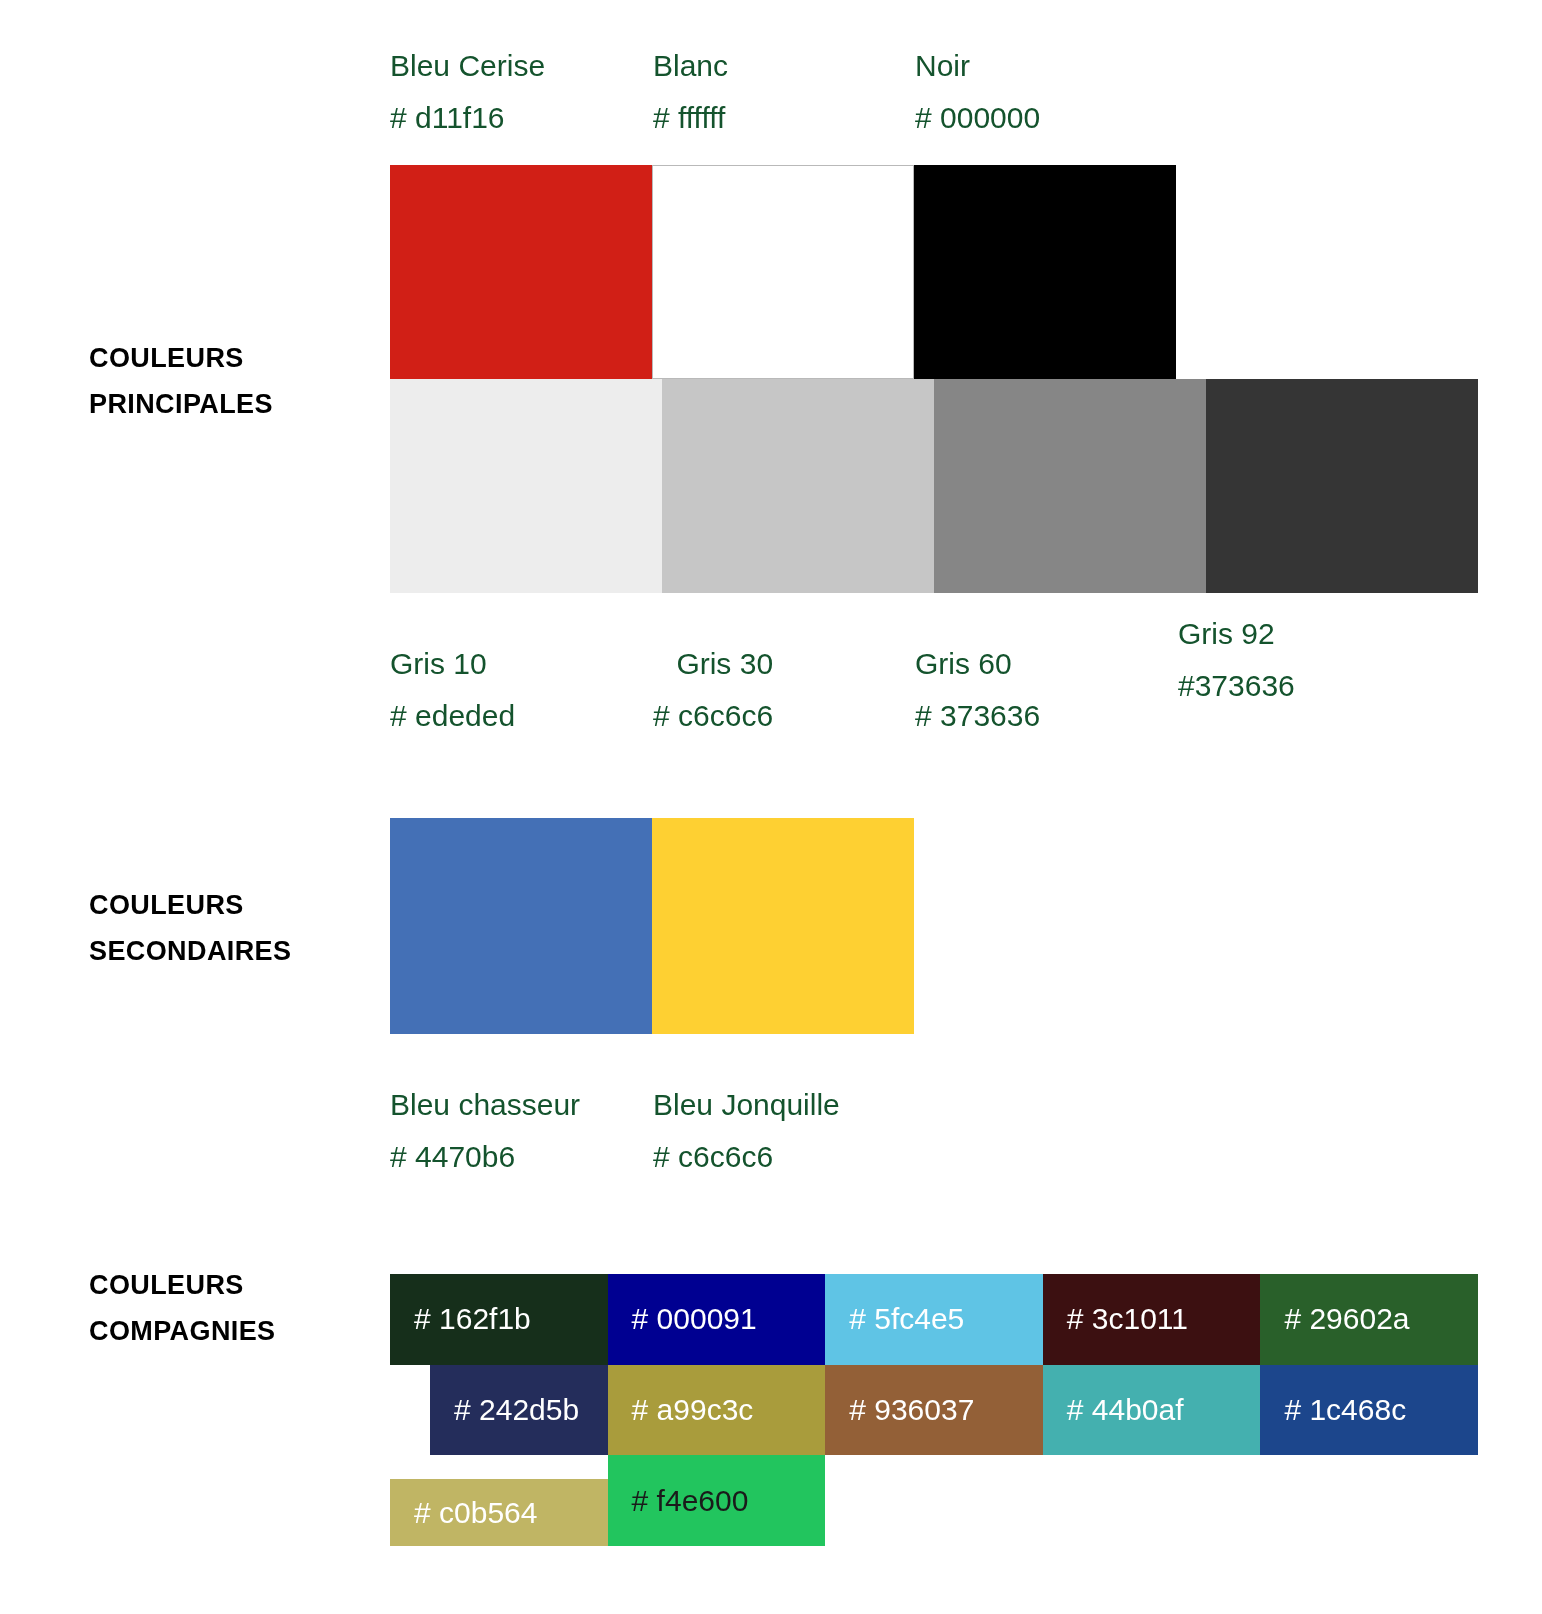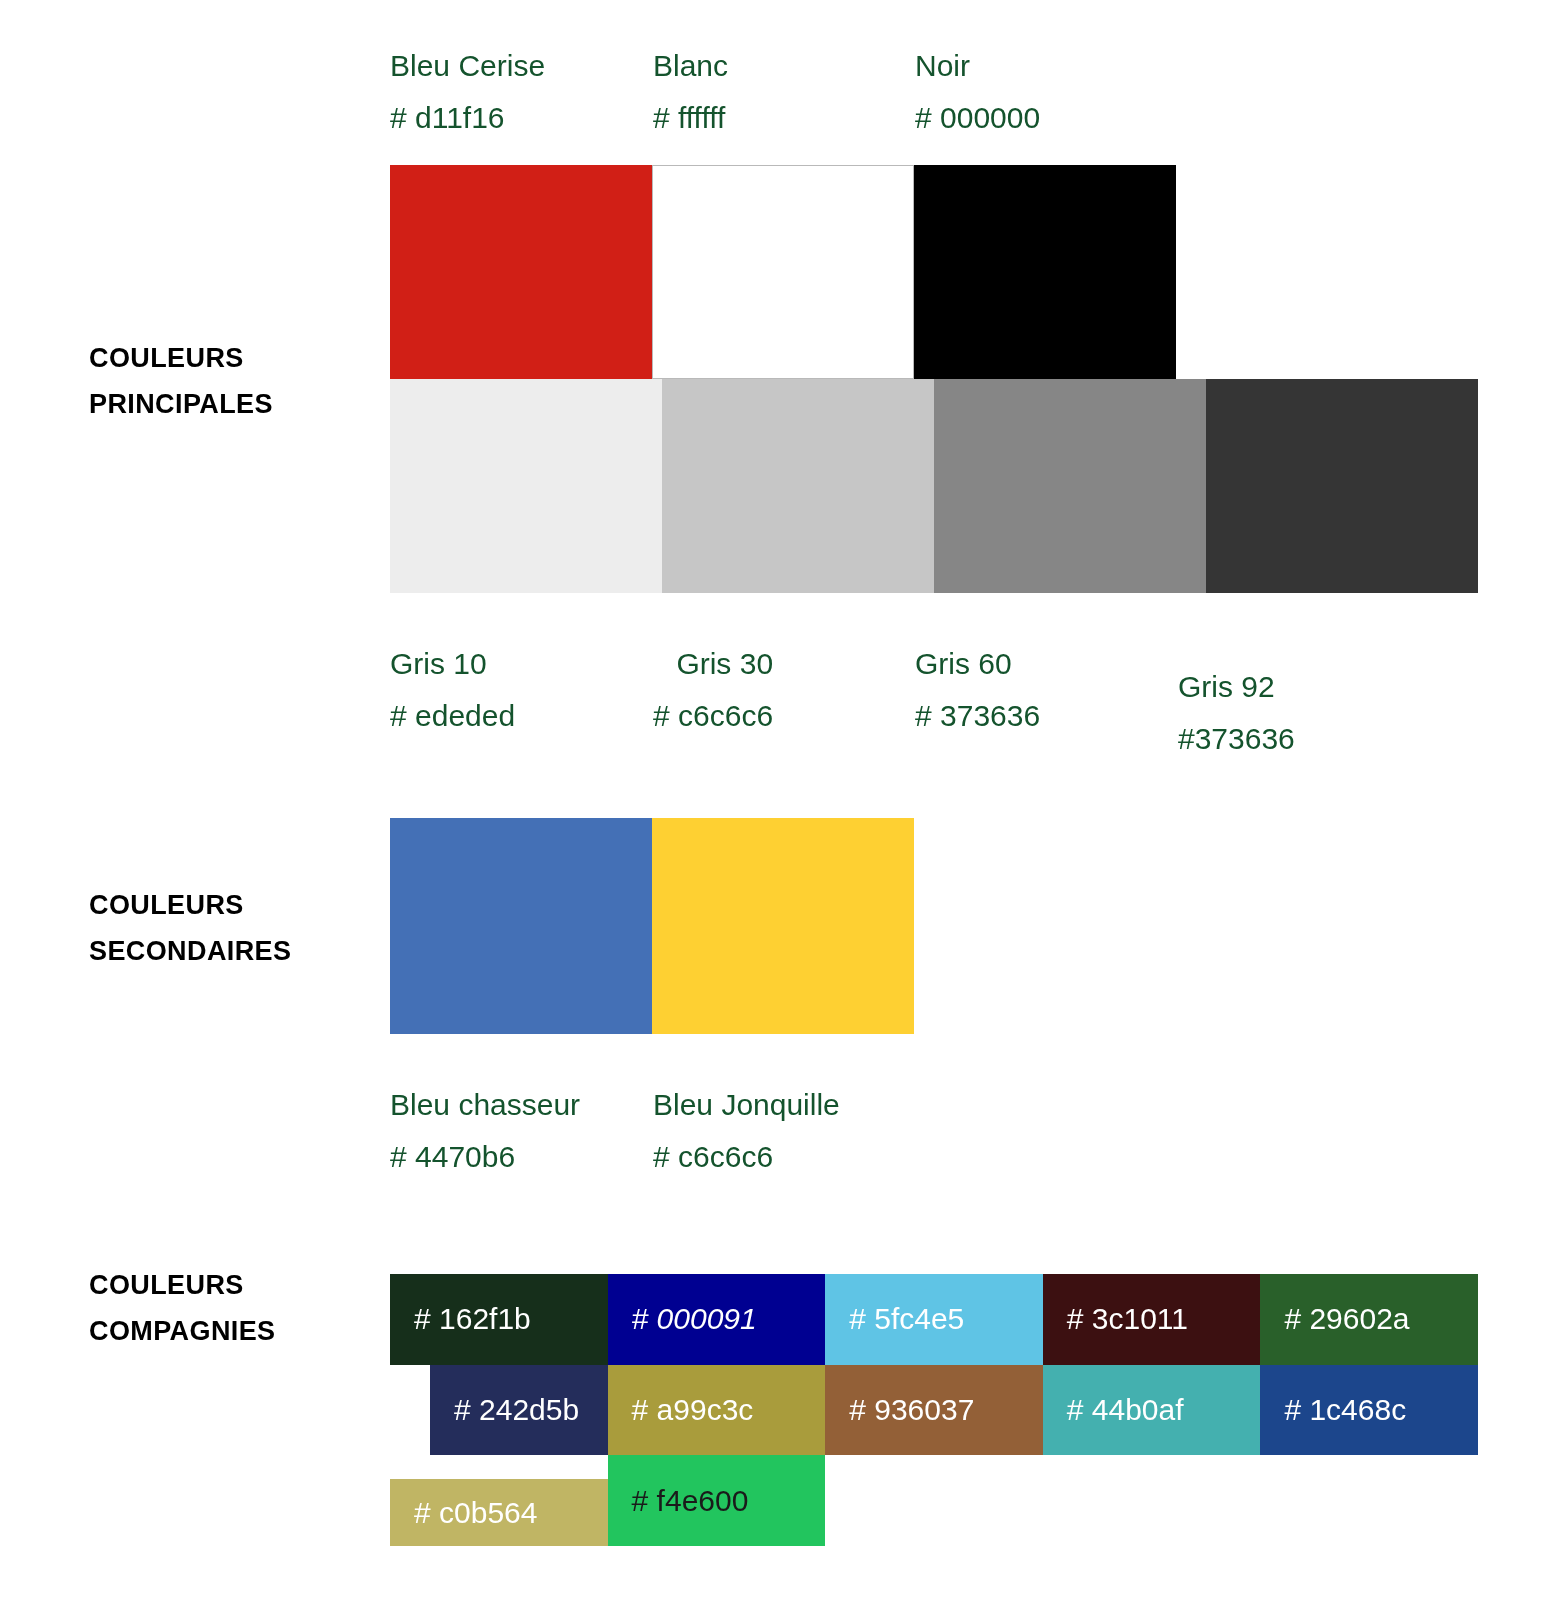--- a/index.html
+++ b/index.html
@@ -108,21 +108,21 @@
   <span class="ln"># ededed</span>
 </div>
 <div class="caption" style="left:653px; top:638px;text-align:right;">
   <span class="ln">Gris 30</span>
   <span class="ln"># c6c6c6</span>
 </div>
 <div class="caption" style="left:915px; top:638px;">
   <span class="ln">Gris 60</span>
   <span class="ln"># 373636</span>
 </div>
-<div class="caption" style="left:1178px; top:661px;">
+<div class="caption" style="left:1178px; top:608px;">
   <span class="ln">Gris 92</span>
   <span class="ln">#373636</span>
 </div>
 
 <div class="section-title" style="top:882px;">
   <span class="ln">COULEURS</span>
   <span class="ln">SECONDAIRES</span>
 </div>
 
 <div class="swatch" style="left:390px; top:818px; width:262px; height:216px; background:#4470b6;"></div>
@@ -139,21 +139,21 @@
 
 <div class="section-title" style="top:1262px;">
   <span class="ln">COULEURS</span>
   <span class="ln">COMPAGNIES</span>
 </div>
 
 <div class="company-grid">
   <div class="company-cell" style="background: rgb(22, 47, 27); color: rgb(255, 255, 255);">
       <span># 162f1b</span>
     </div>
-  <div class="company-cell" style="background: rgb(0, 0, 145); color: rgb(255, 255, 255); font-style: italic;">
+  <div class="company-cell" style="background: rgb(0, 0, 145); color: rgb(255, 255, 255);">
       <span># 000091</span>
     </div>
   <div class="company-cell" style="background: rgb(95, 196, 229); color: rgb(255, 255, 255);">
       <span># 5fc4e5</span>
     </div>
   <div class="company-cell" style="background: rgb(60, 16, 17); color: rgb(255, 255, 255);">
       <span># 3c1011</span>
     </div>
 
   <div class="company-cell" style="background: rgb(41, 96, 42); color: rgb(255, 255, 255);">

